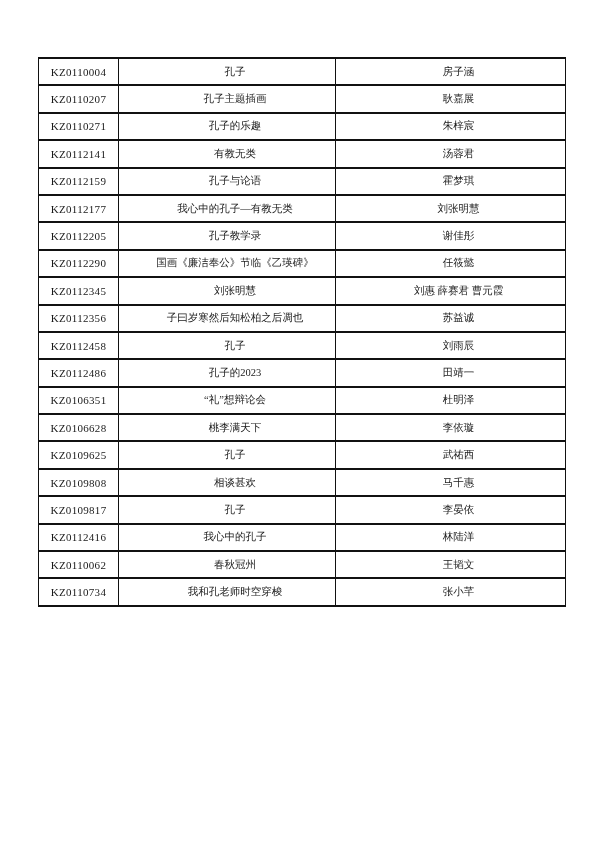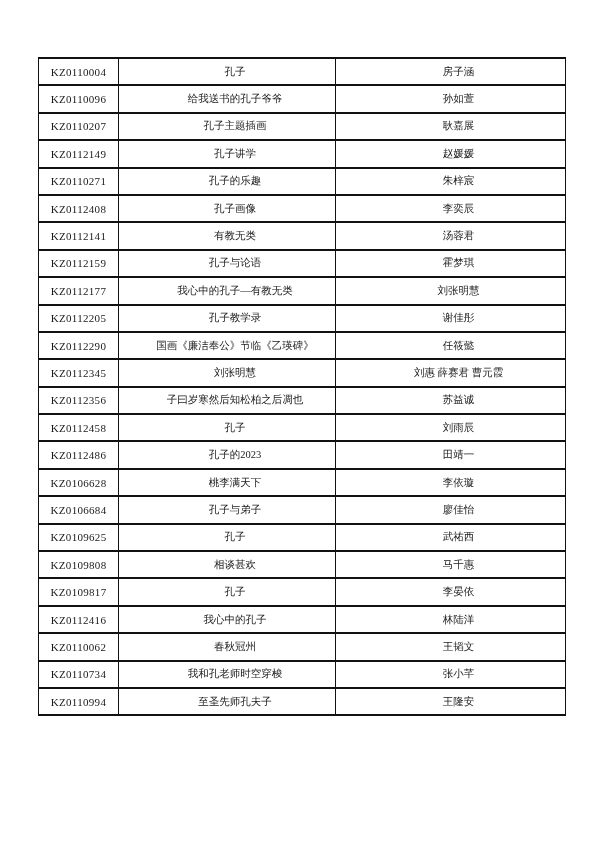--- a/index.html
+++ b/index.html
@@ -52,49 +52,34 @@
 
 <div class="page">
   <table class="artworks">
     <tbody>
   <tr>
     <td class="col-id">KZ0110004</td>
     <td class="col-title">孔子</td>
     <td class="col-author">房子涵</td>
   </tr>
 
-  <tr>
-    <td class="col-id">KZ0110096</td>
-    <td class="col-title">给我送书的孔子爷爷</td>
-    <td class="col-author">孙如萱</td>
-  </tr>
 
   <tr>
     <td class="col-id">KZ0110207</td>
     <td class="col-title">孔子主题插画</td>
     <td class="col-author">耿嘉展</td>
   </tr>
 
-  <tr>
-    <td class="col-id">KZ0112149</td>
-    <td class="col-title">孔子讲学</td>
-    <td class="col-author">赵媛媛</td>
-  </tr>
 
   <tr>
     <td class="col-id">KZ0110271</td>
     <td class="col-title">孔子的乐趣</td>
     <td class="col-author">朱梓宸</td>
   </tr>
 
-  <tr>
-    <td class="col-id">KZ0112408</td>
-    <td class="col-title">孔子画像</td>
-    <td class="col-author">李奕辰</td>
-  </tr>
 
   <tr>
     <td class="col-id">KZ0112141</td>
     <td class="col-title">有教无类</td>
     <td class="col-author">汤蓉君</td>
   </tr>
 
   <tr>
     <td class="col-id">KZ0112159</td>
     <td class="col-title">孔子与论语</td>
@@ -136,32 +121,32 @@
     <td class="col-title">孔子</td>
     <td class="col-author">刘雨辰</td>
   </tr>
 
   <tr>
     <td class="col-id">KZ0112486</td>
     <td class="col-title">孔子的2023</td>
     <td class="col-author">田靖一</td>
   </tr>
 
+  <tr>
+    <td class="col-id">KZ0106351</td>
+    <td class="col-title">“礼”想辩论会</td>
+    <td class="col-author">杜明泽</td>
+  </tr>
 
   <tr>
     <td class="col-id">KZ0106628</td>
     <td class="col-title">桃李满天下</td>
     <td class="col-author">李依璇</td>
   </tr>
 
-  <tr>
-    <td class="col-id">KZ0106684</td>
-    <td class="col-title">孔子与弟子</td>
-    <td class="col-author">廖佳怡</td>
-  </tr>
 
 
   <tr>
     <td class="col-id">KZ0109625</td>
     <td class="col-title">孔子</td>
     <td class="col-author">武祐西</td>
   </tr>
 
 
   <tr>
@@ -187,20 +172,15 @@
     <td class="col-title">春秋冠州</td>
     <td class="col-author">王韬文</td>
   </tr>
 
   <tr>
     <td class="col-id">KZ0110734</td>
     <td class="col-title">我和孔老师时空穿梭</td>
     <td class="col-author">张小芊</td>
   </tr>
 
-  <tr>
-    <td class="col-id">KZ0110994</td>
-    <td class="col-title">至圣先师孔夫子</td>
-    <td class="col-author">王隆安</td>
-  </tr>
 </tbody>
   </table>
 </div>
 
 </body></html>

